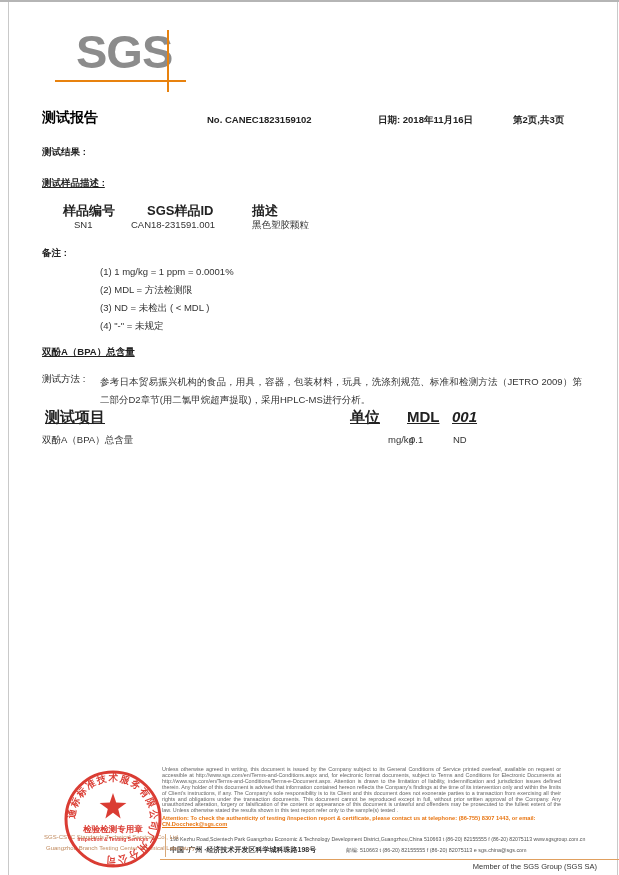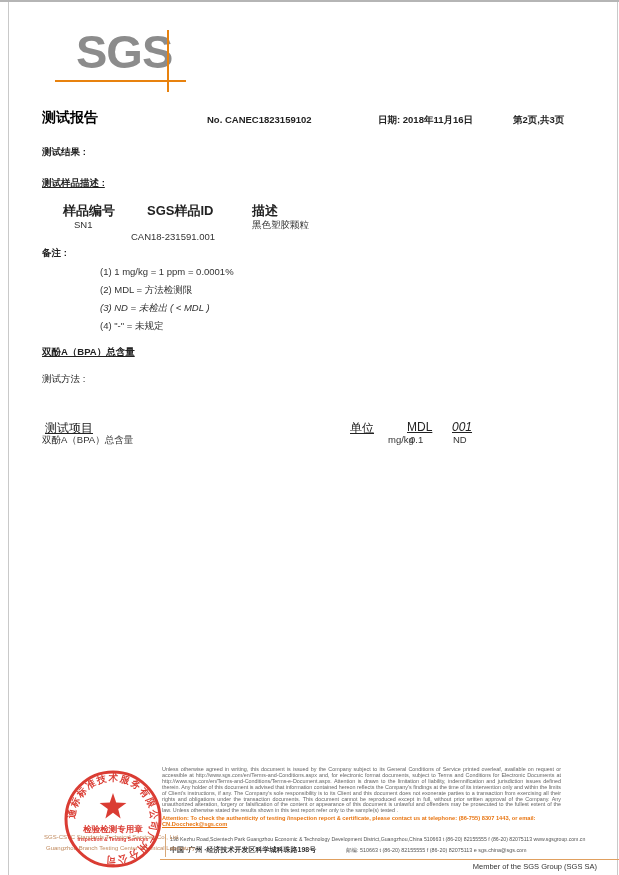--- a/index.html
+++ b/index.html
@@ -31,21 +31,21 @@
   .st-h { position:absolute; top:202px; font-size:13px; font-weight:bold; color:#222; }
   .st-r { position:absolute; top:219px; font-size:9.5px; color:#333; }
 
   
   .remark { position:absolute; left:100px; font-size:9.5px; color:#333; }
 
   
   .method-text { position:absolute; left:100px; top:373px; width:482px; font-size:9.5px; color:#333; line-height:18px; text-align:justify; }
 
   
-  .rt-h { position:absolute; top:420px; font-size:12px; font-weight:normal; color:#222; text-decoration:underline; }
+  .rt-h { position:absolute; top:408px; font-size:15px; font-weight:bold; color:#222; text-decoration:underline; }
   .rt-r { position:absolute; top:434px; font-size:9.5px; color:#333; }
   .italic { font-style:italic; }
 
   
   .stamp-wrap { position:absolute; left:57px; top:763px; width:112px; height:112px; opacity:.9; z-index:3; }
   .company-tan { position:absolute; font-size:6px; color:#c08a5e; z-index:2; white-space:nowrap; }
   .company-tan.l1 { left:44px; top:834px; }
   .company-tan.l2 { left:46px; top:845px; }
 
   .disclaimer { position:absolute; left:162px; top:767px; width:399px; font-size:5.4px; line-height:5.9px; color:#666; text-align:justify; }
@@ -79,31 +79,32 @@
 
   <div class="pos label-bold" style="left:42px; top:146px;">测试结果 :</div>
 
   <div class="pos label-bold u" style="left:42px; top:177px;">测试样品描述 :</div>
 
   <div class="st-h" style="left:63px;">样品编号</div>
   <div class="st-h" style="left:147px;text-align:center;">SGS样品ID</div>
   <div class="st-h" style="left:252px;">描述</div>
 
   <div class="st-r" style="left:74px;">SN1</div>
-  <div class="st-r" style="left:131px;margin-top:12px;">CAN18-231591.001</div>
+  <div class="st-r" style="left:131px;">CAN18-231591.001</div>
   <div class="st-r" style="left:252px;">黑色塑胶颗粒</div>
 
   <div class="pos label-bold" style="left:42px; top:247px;">备注 :</div>
   <div class="remark" style="top:266px;">(1) 1 mg/kg = 1 ppm = 0.0001%</div>
   <div class="remark" style="top:284px;">(2) MDL = 方法检测限</div>
-  <div class="remark" style="top:302px;font-style:italic;">(3) ND = 未检出 ( &lt; MDL )</div>
+  <div class="remark" style="top:302px;">(3) ND = 未检出 ( &lt; MDL )</div>
   <div class="remark" style="top:320px;">(4) "-" = 未规定</div>
 
   <div class="pos label-bold u" style="left:42px; top:346px;">双酚A（BPA）总含量</div>
   <div class="pos label-bold" style="left:42px; top:373px; font-weight:normal;">测试方法 :</div>
+  <div class="method-text">参考日本贸易振兴机构的食品，用具，容器，包装材料，玩具，洗涤剂规范、标准和检测方法（JETRO 2009）第二部分D2章节(用二氯甲烷超声提取)，采用HPLC-MS进行分析。</div>
 
   <div class="rt-h" style="left:45px;">测试项目</div>
   <div class="rt-h" style="left:350px;">单位</div>
   <div class="rt-h" style="left:407px;">MDL</div>
   <div class="rt-h italic" style="left:452px;">001</div>
 
   <div class="rt-r" style="left:42px;">双酚A（BPA）总含量</div>
   <div class="rt-r" style="left:348px;margin-left:40px;">mg/kg</div>
   <div class="rt-r" style="left:410px;">0.1</div>
   <div class="rt-r" style="left:453px;">ND</div>

